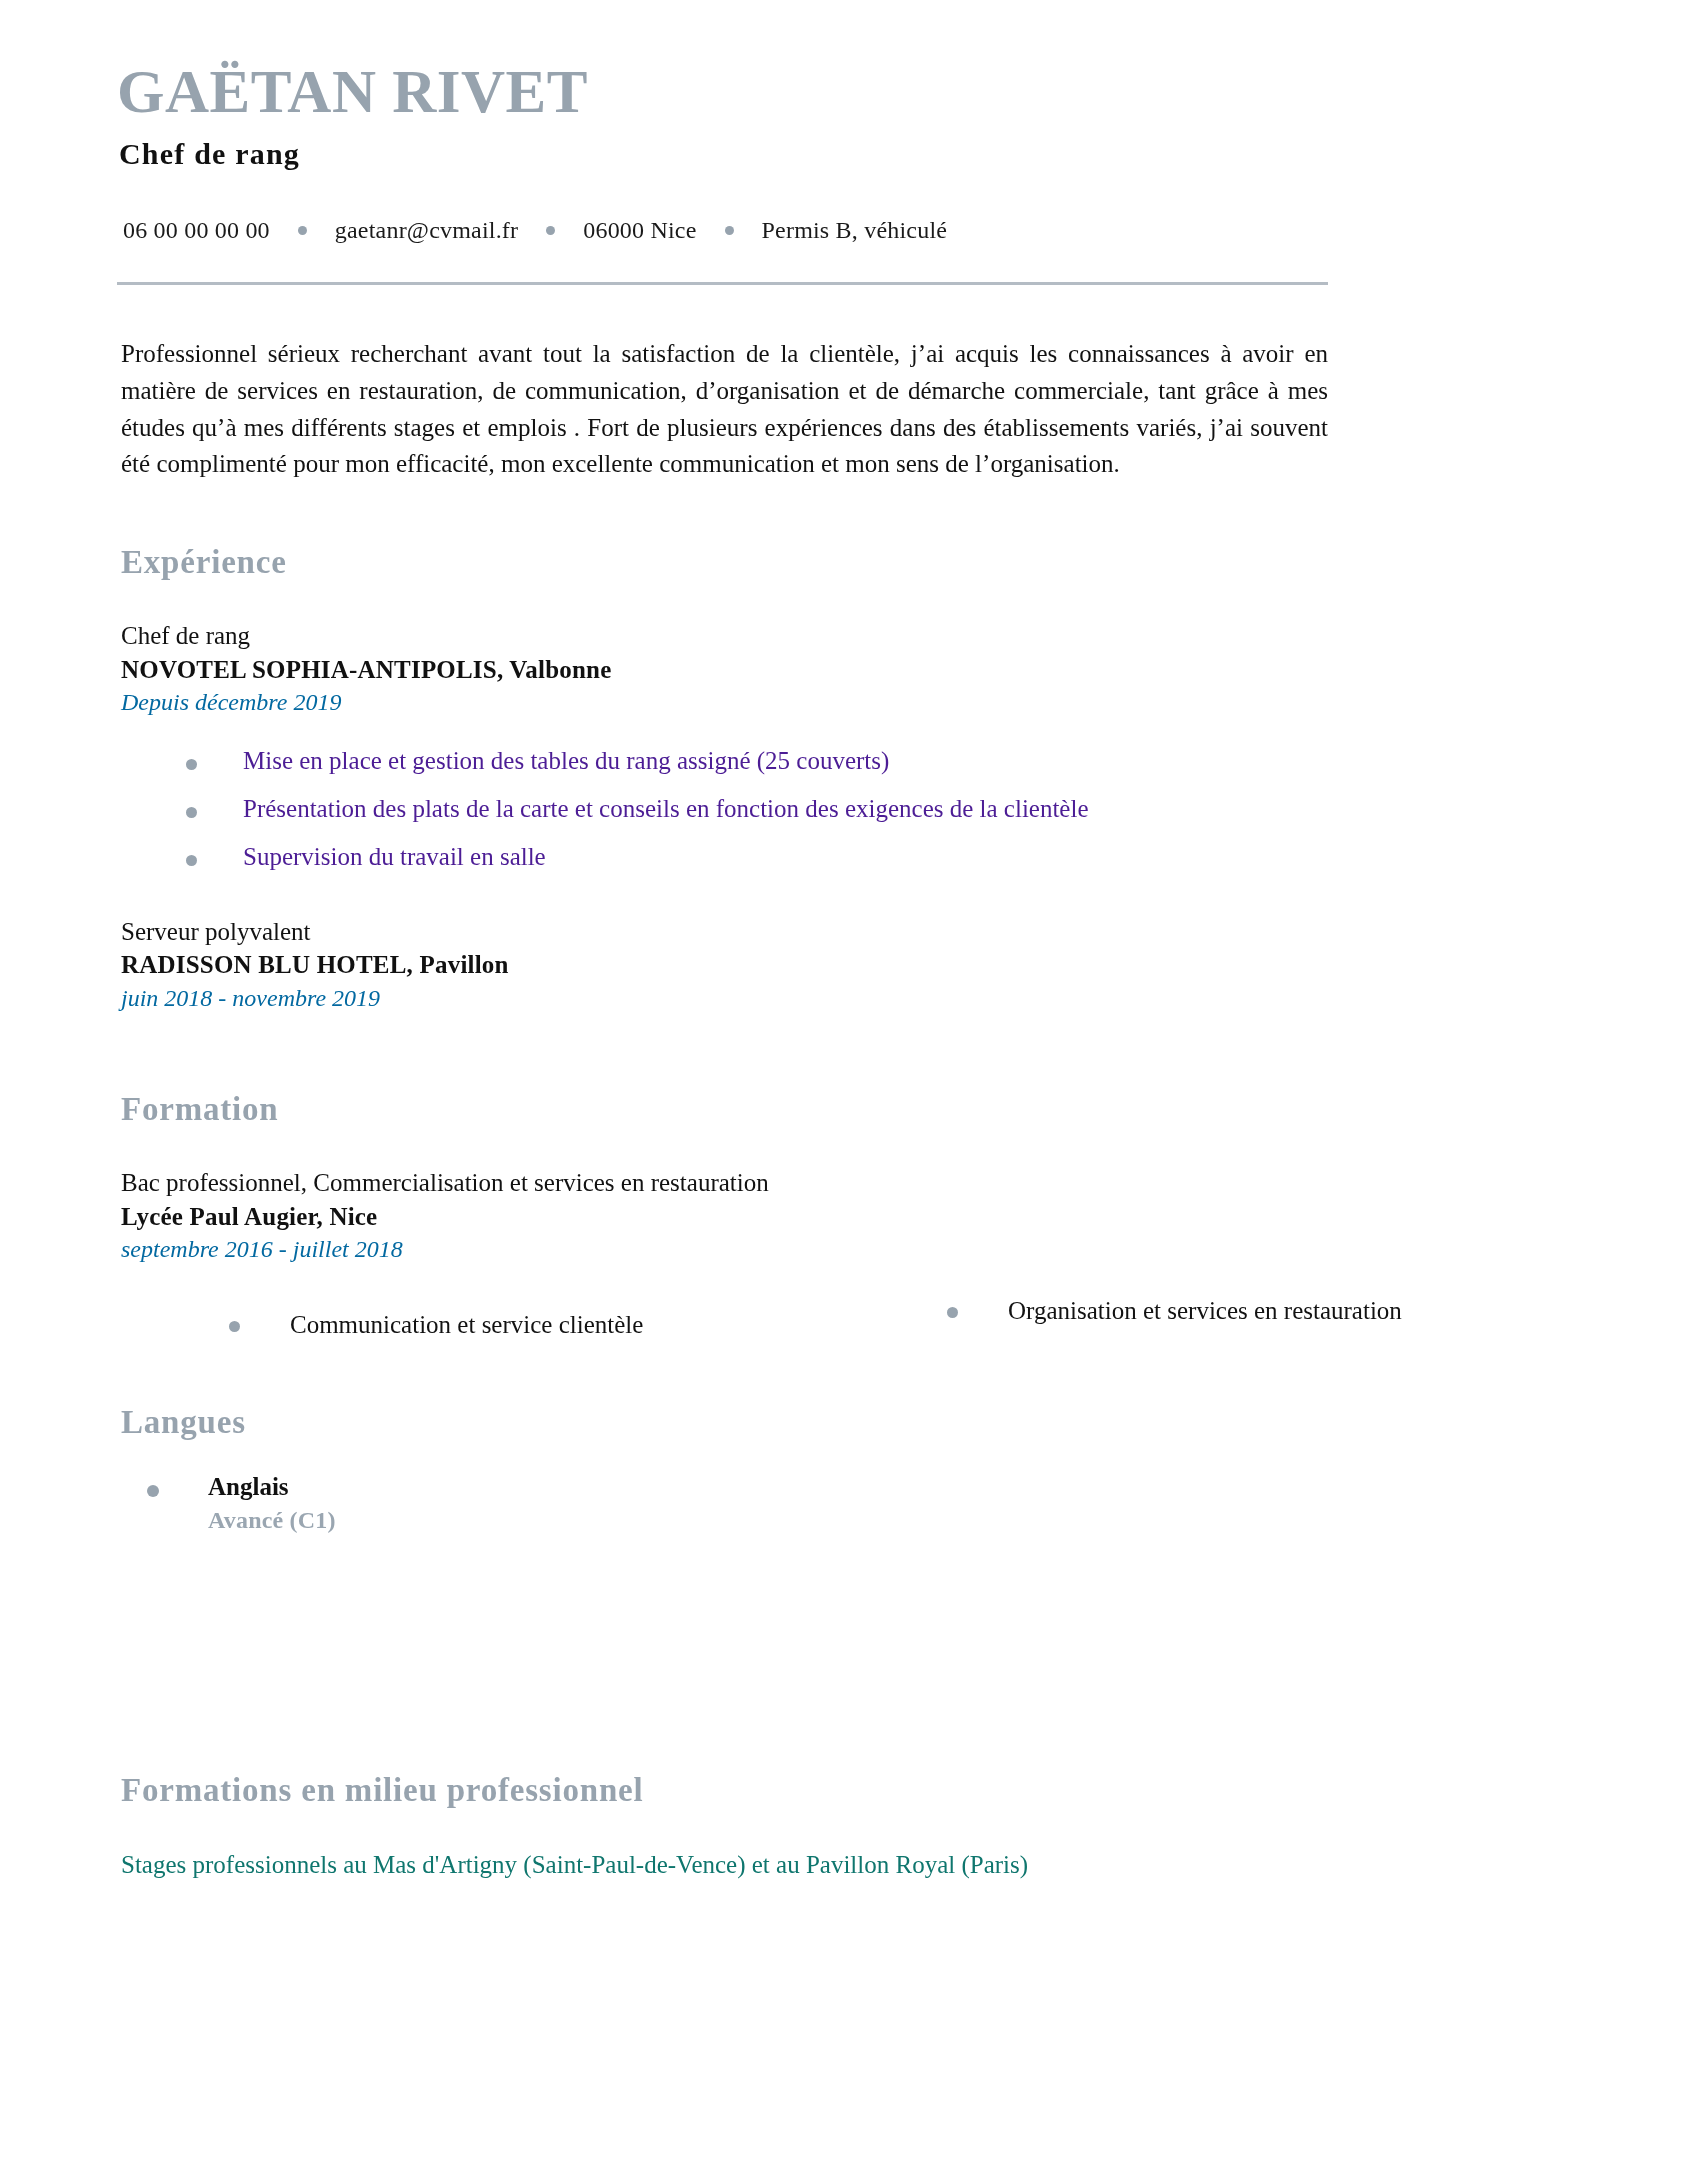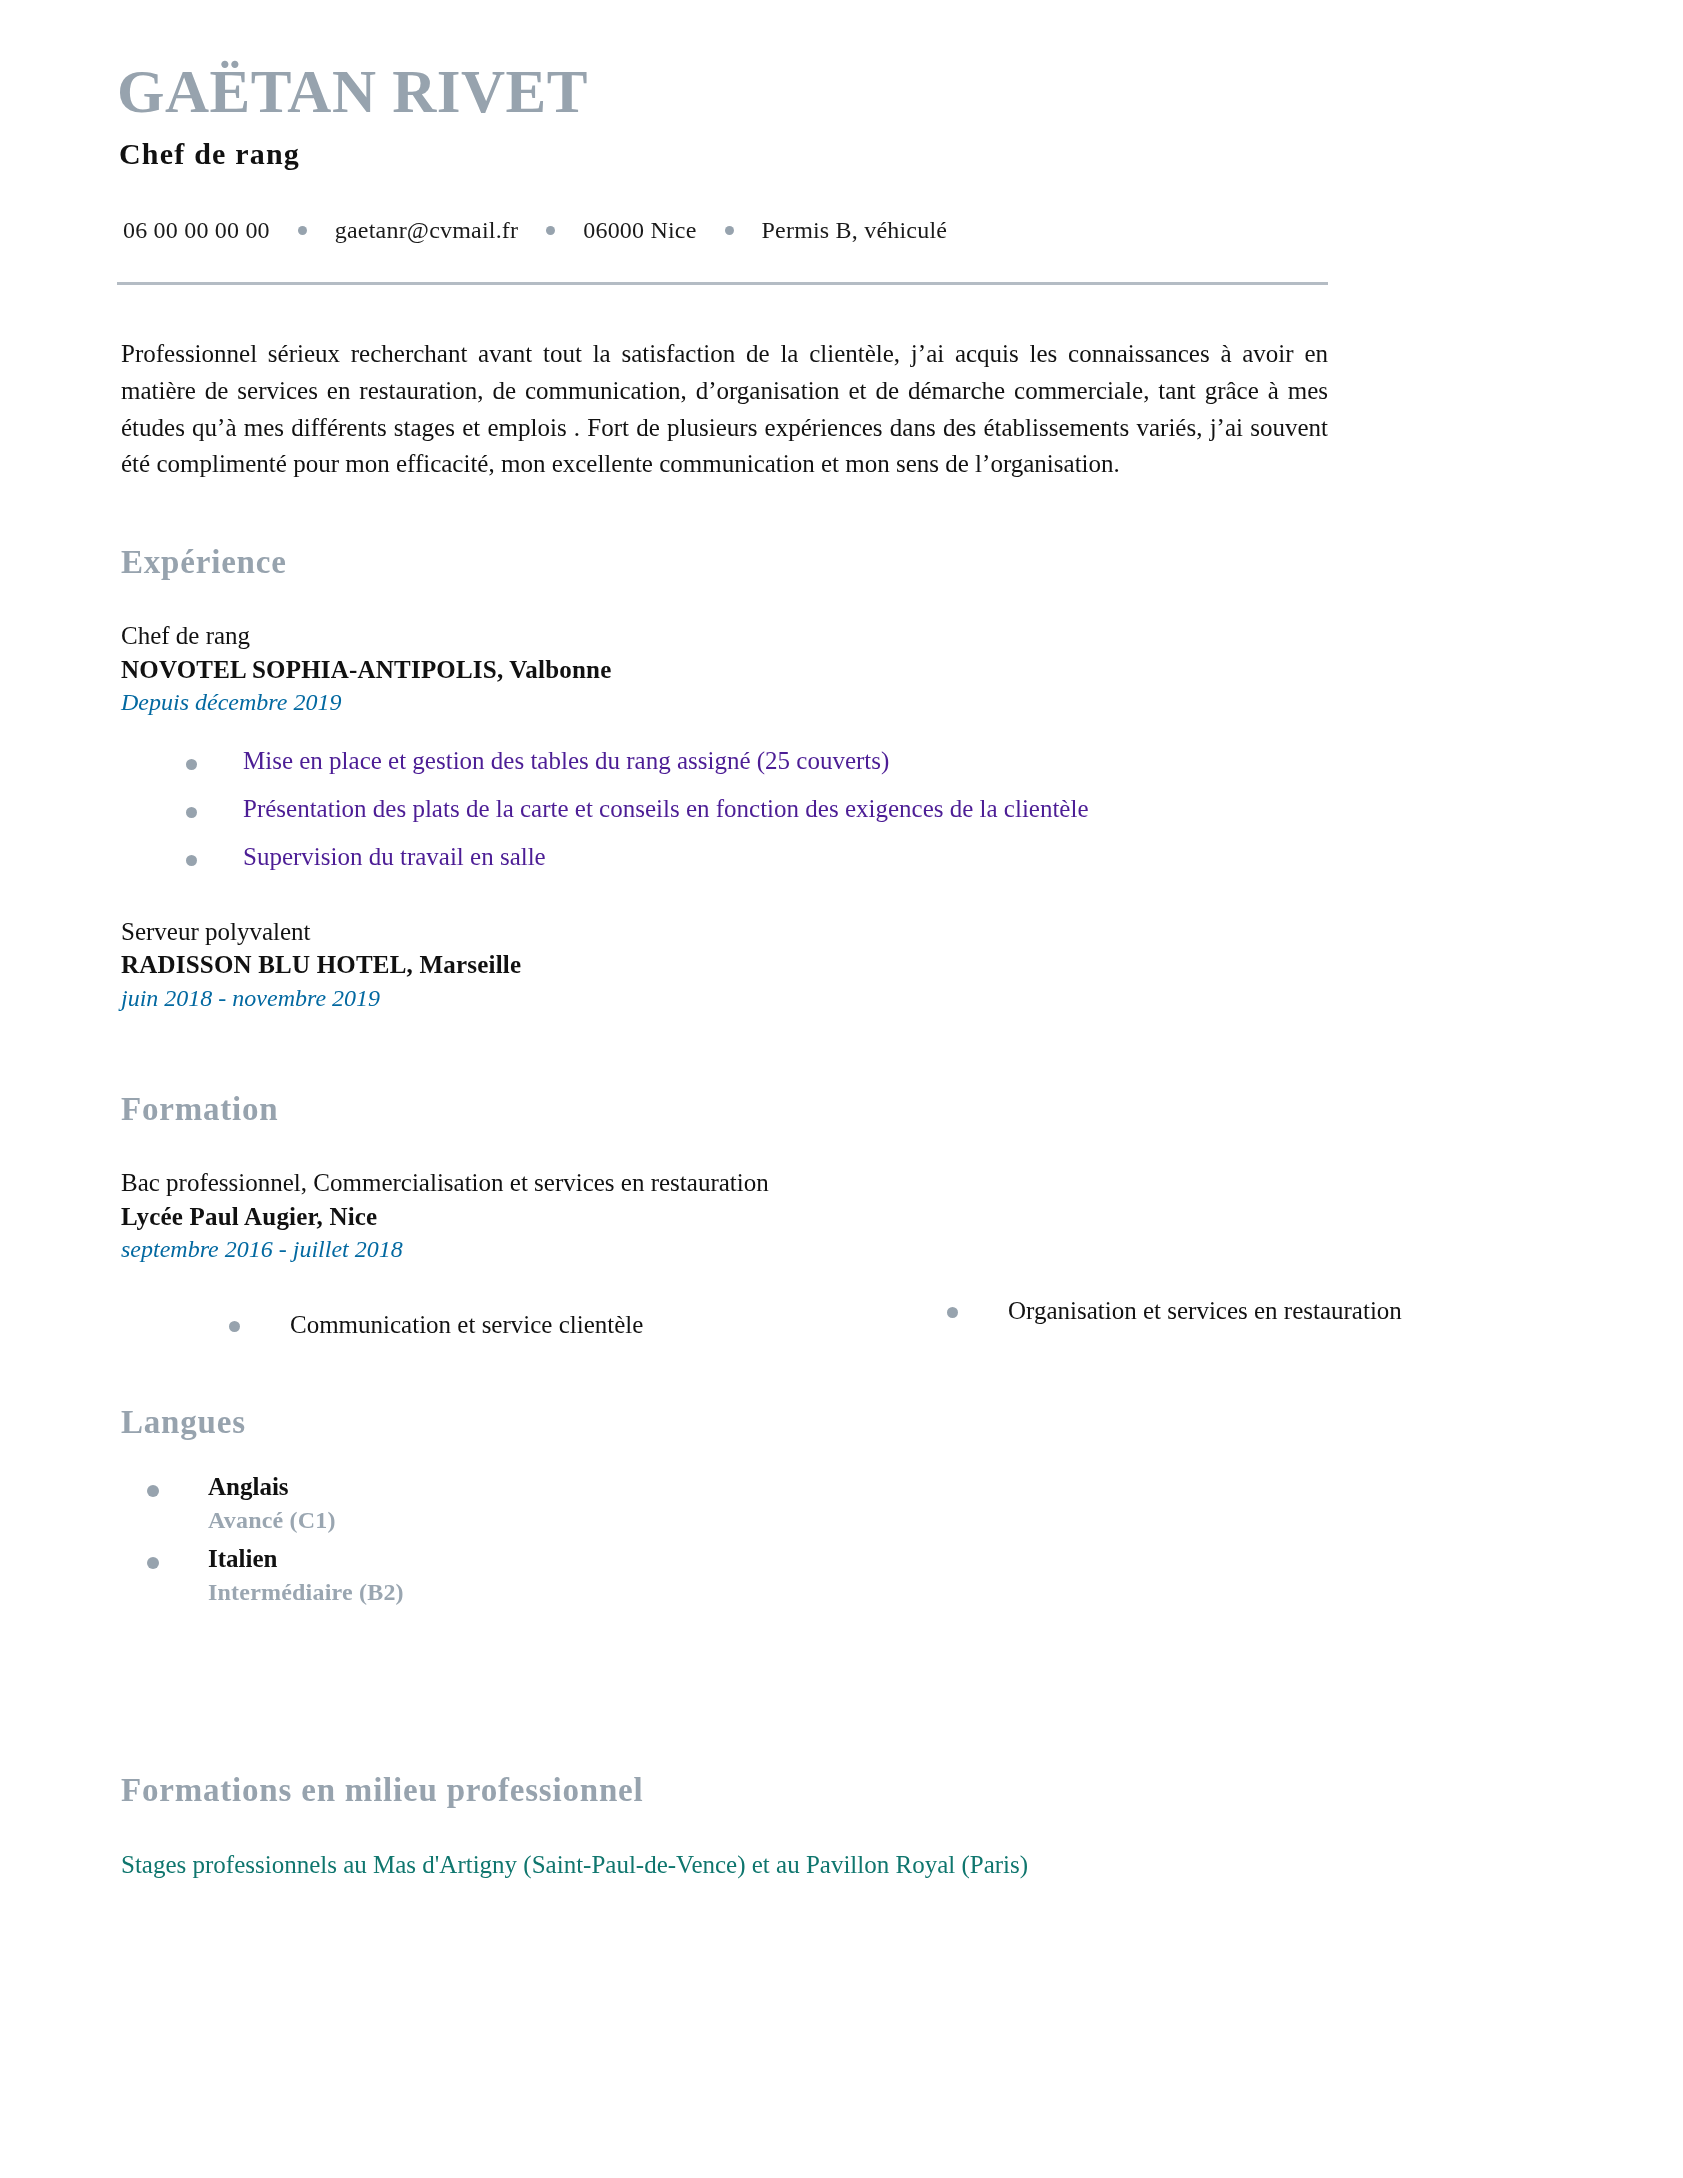--- a/index.html
+++ b/index.html
@@ -271,21 +271,21 @@
     <div class="entry-date">Depuis décembre 2019</div>
     <ul class="bullets">
       <li><span class="dot"></span><span>Mise en place et gestion des tables du rang assigné (25 couverts)</span></li>
       <li><span class="dot"></span><span>Présentation des plats de la carte et conseils en fonction des exigences de la clientèle</span></li>
       <li><span class="dot"></span><span>Supervision du travail en salle</span></li>
     </ul>
   </div>
 
   <div class="entry" style="margin-top:44px">
     <div class="entry-role">Serveur polyvalent</div>
-    <div class="entry-org">RADISSON BLU HOTEL, Marseille</div>
+    <div class="entry-org">RADISSON BLU HOTEL, Pavillon</div>
     <div class="entry-date">juin 2018 - novembre 2019</div>
   </div>
 
   <h2 class="section-heading sec-formation">Formation</h2>
 
   <div class="entry">
     <div class="entry-role">Bac professionnel, Commercialisation et services en restauration</div>
     <div class="entry-org">Lycée Paul Augier, Nice</div>
     <div class="entry-date">septembre 2016  - juillet 2018</div>
   </div>
@@ -308,25 +308,20 @@
   <div class="two-col">
 
     <div class="col-left">
       <h2 class="section-heading" style="margin-left:0">Langues</h2>
       <ul class="lang-list">
         <li>
           <span class="dot"></span>
           <div class="lang-name">Anglais</div>
           <div class="lang-level">Avancé (C1)</div>
         </li>
-        <li>
-          <span class="dot"></span>
-          <div class="lang-name">Italien</div>
-          <div class="lang-level">Intermédiaire (B2)</div>
-        </li>
       </ul>
     </div>
 
 
   </div>
 
   <h2 class="section-heading sec-final">Formations en milieu professionnel</h2>
   <p class="final-text">Stages professionnels au Mas d'Artigny (Saint-Paul-de-Vence) et au Pavillon Royal (Paris)</p>
 
 </div>

